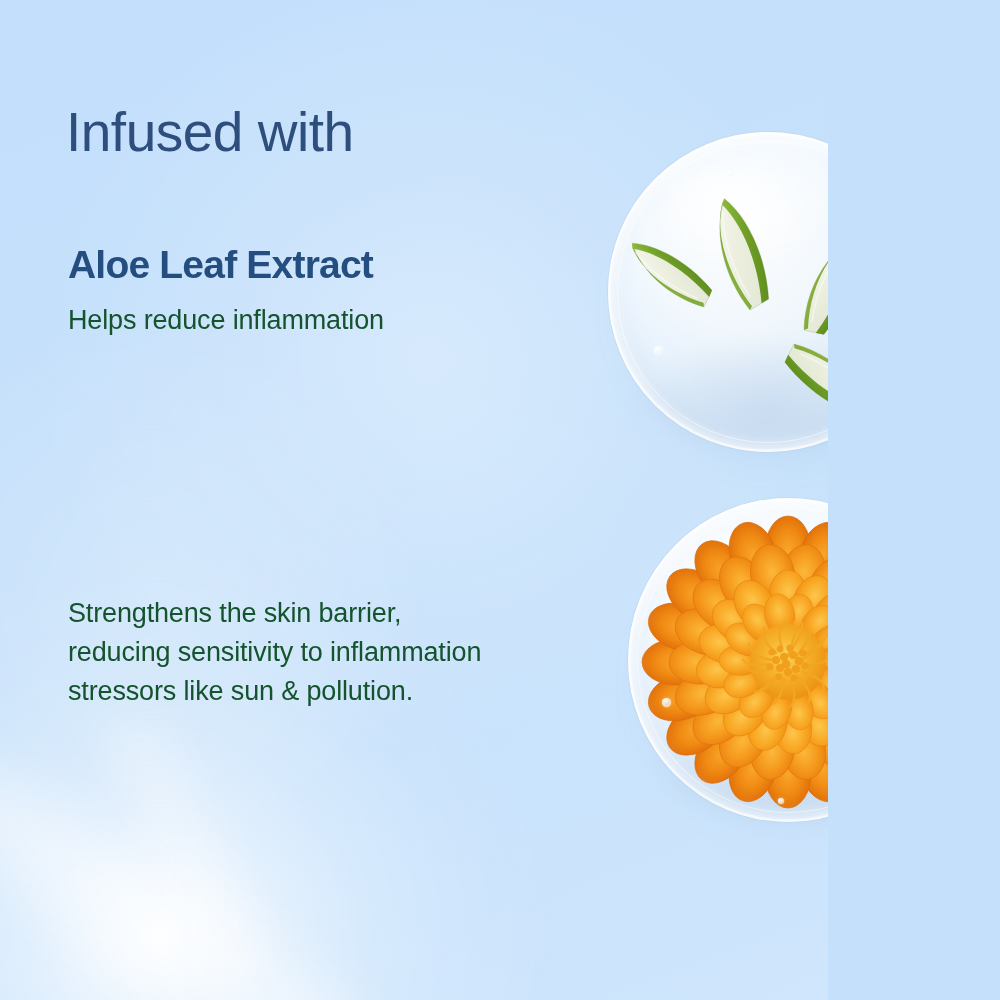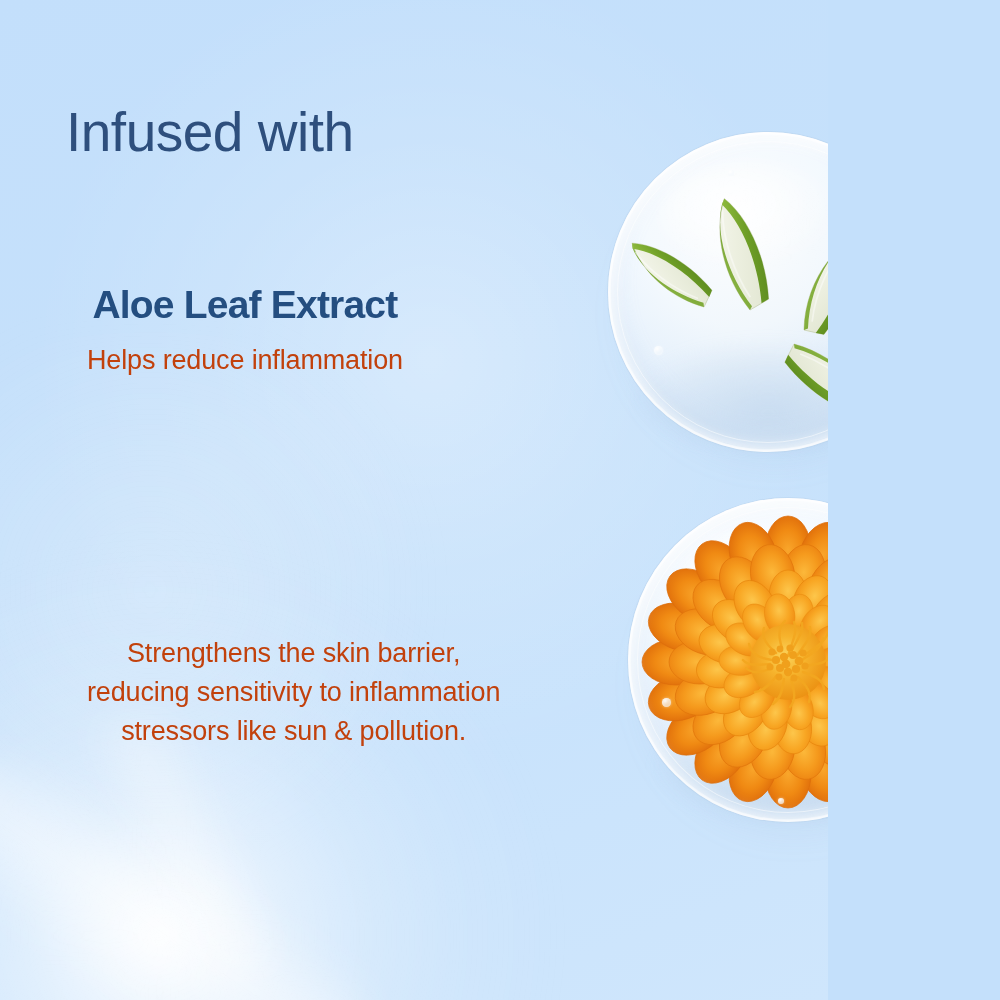--- a/index.html
+++ b/index.html
@@ -14,21 +14,20 @@
     font-family: "Liberation Sans", sans-serif;
     background: #c4e0fb;
   }
 
   #poster {
     position: relative;
     width: 828px;
     height: 1000px;
     overflow: hidden;
     background: #c4e0fb;
-    text-align: center;
   }
 
   
   .bg-base {
     position: absolute;
     inset: 0;
     background:
       radial-gradient(circle at 52% 36%, rgba(255,255,255,0.30) 0%, rgba(255,255,255,0.12) 26%, rgba(255,255,255,0) 52%),
       linear-gradient(160deg, #c3dffb 0%, #c6e1fb 42%, #c9e3fc 70%, #cfe6fc 100%);
   }
@@ -83,37 +82,37 @@
     left: 66px;
     top: 104px;
     font-size: 55px;
     line-height: 1.05;
     font-weight: 400;
     letter-spacing: -0.5px;
     color: #2e4f7d;
     white-space: nowrap;
   }
 
-  .ing-block { position: absolute; left: 87px; margin-top: 40px; }
+  .ing-block { position: absolute; left: 68px; }
   .ing-1 { top: 244px; }
   .ing-2 { top: 594px; }
 
   .ing-title {
     font-size: 39px;
     font-weight: 700;
     letter-spacing: -0.8px;
     color: #244e80;
     line-height: 1.1;
     white-space: nowrap;
     margin: 0 0 14px 0;
   }
   .ing-desc {
     font-size: 27px;
     font-weight: 400;
-    color: #c2410c;
+    color: #14532d;
     line-height: 1.44;
     letter-spacing: -0.15px;
     margin: 0;
   }
   .ing-desc .ln { display: block; white-space: nowrap; }
 
   
   .dish {
     position: absolute;
     border-radius: 50%;

